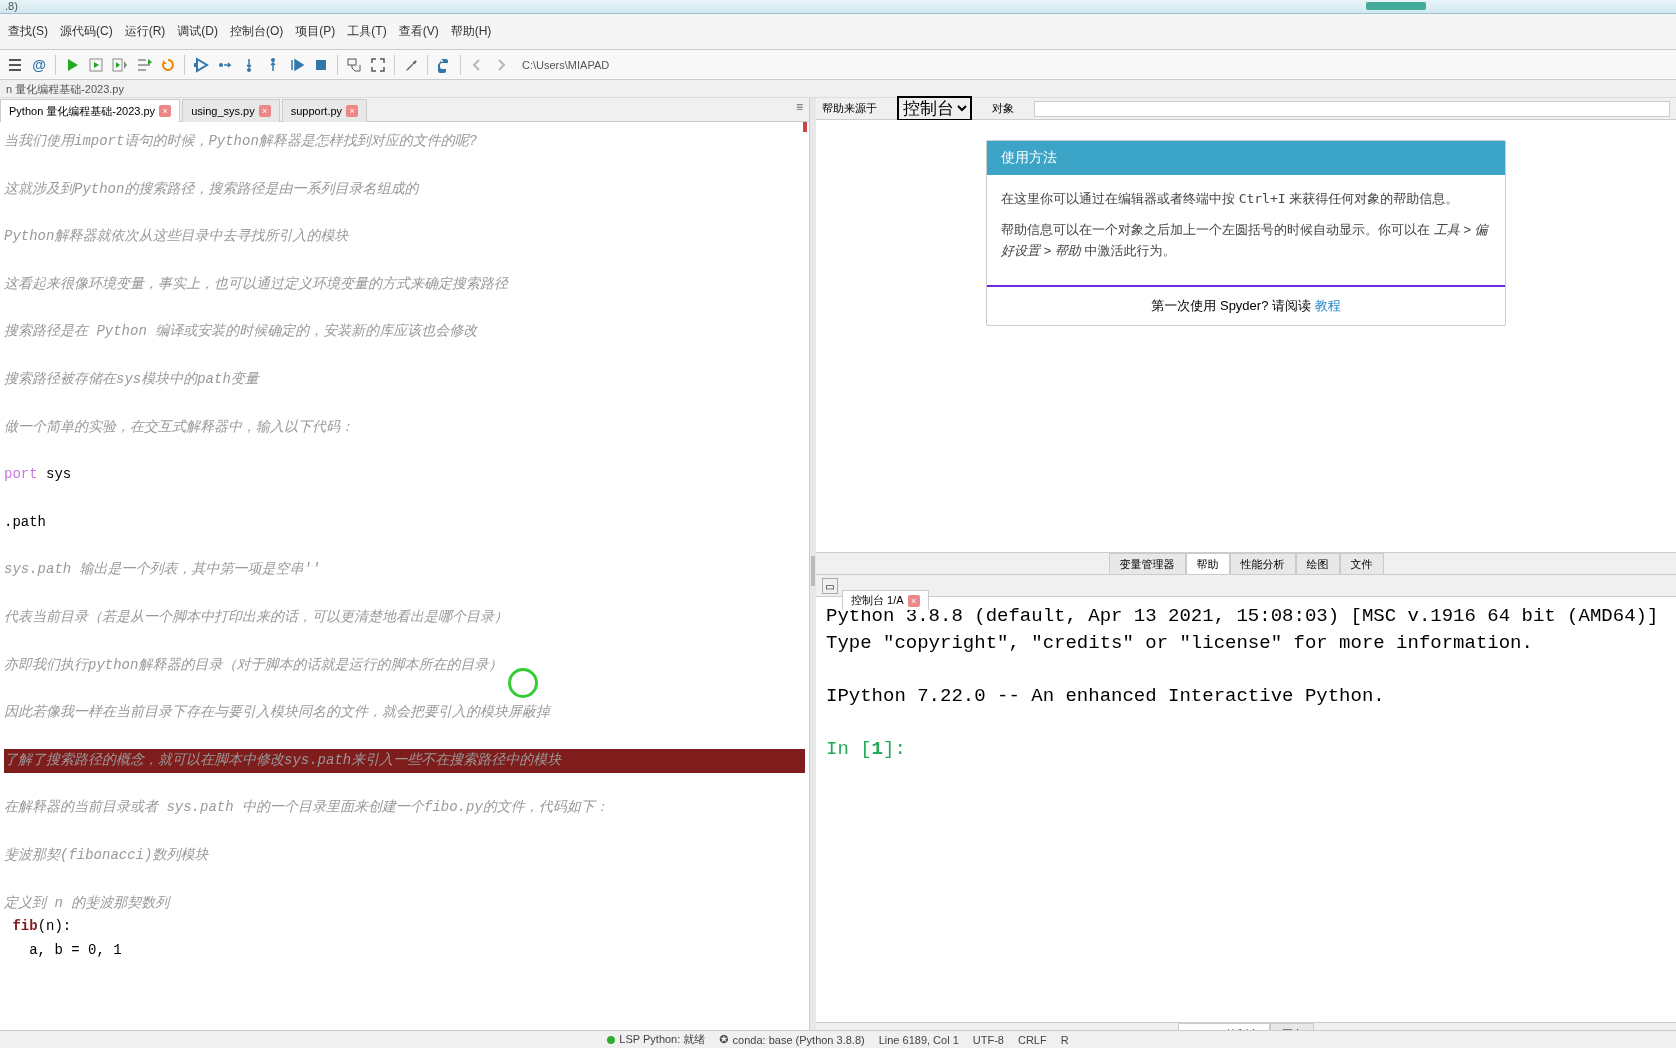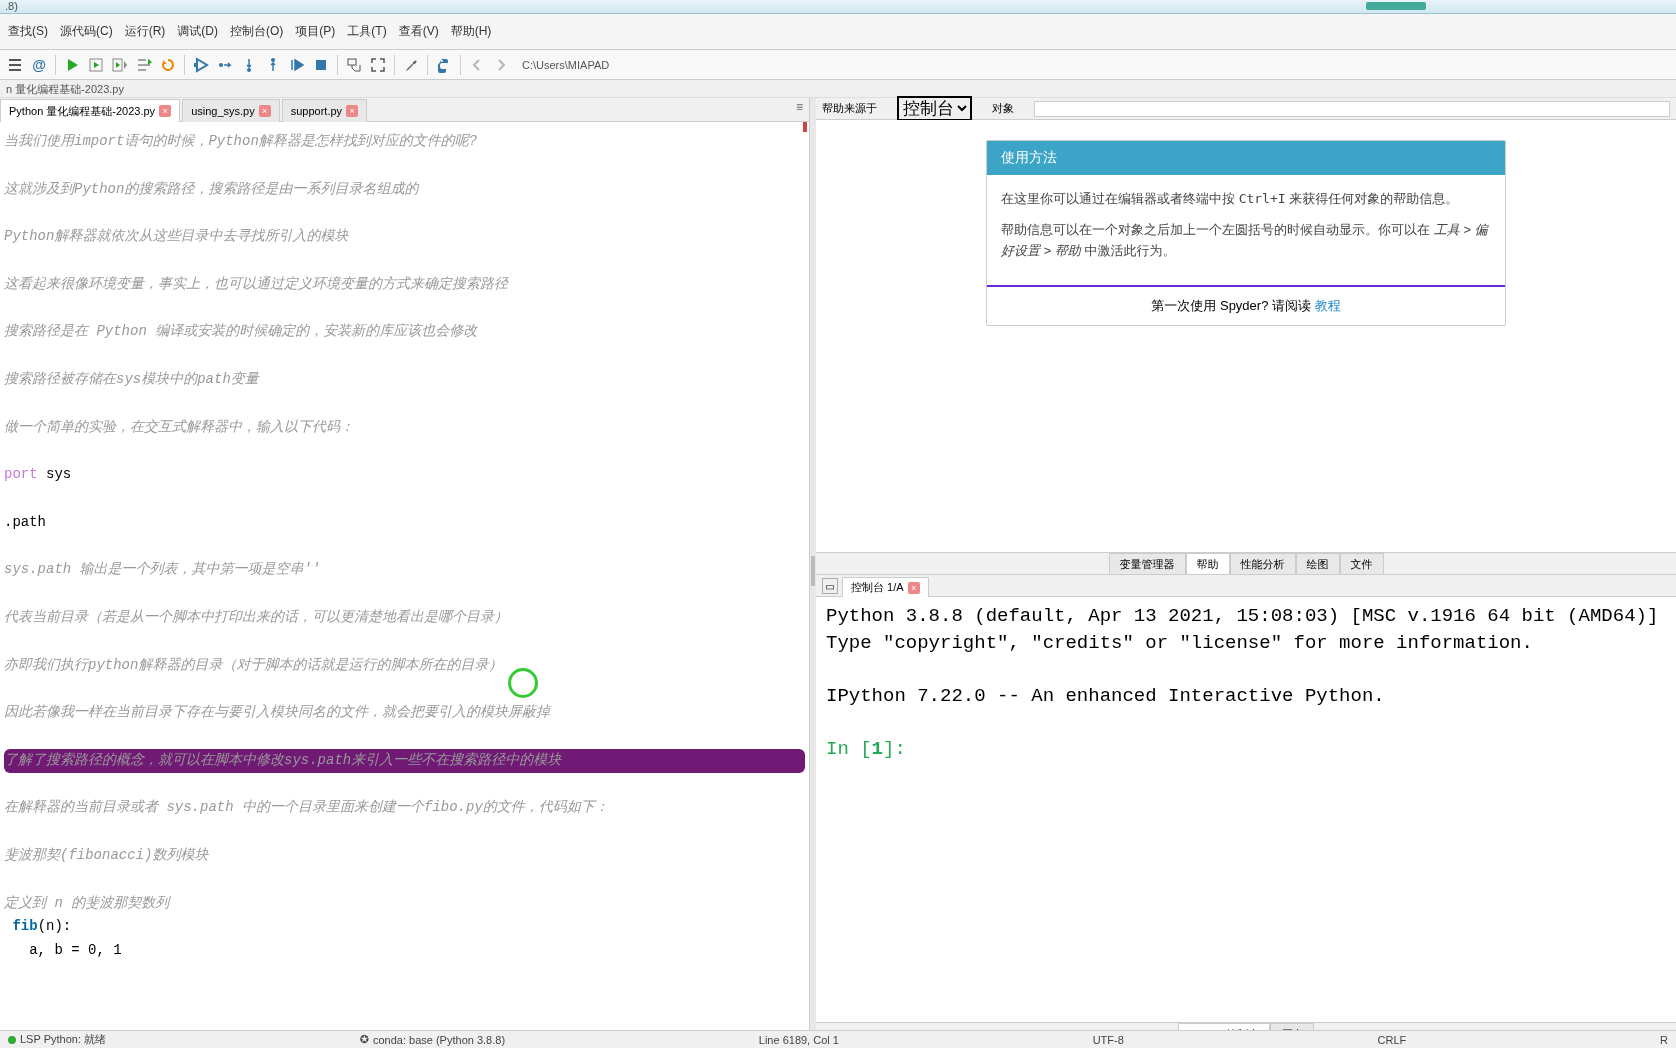--- a/index.html
+++ b/index.html
@@ -29,21 +29,21 @@
 
 .editor-area { width: 810px; display: flex; flex-direction: column; background: #fff; border-right: 1px solid #ccc; position: relative; }
 .editor-tabs { height: 24px; background: #f0f0f0; border-bottom: 1px solid #ccc; display: flex; }
 .ed-tab { padding: 3px 8px; background: #e8e8e8; border: 1px solid #ccc; border-bottom: none; margin-right: 2px; font-size: 11px; cursor: pointer; display: flex; align-items: center; gap: 4px; position: relative; top: 1px; }
 .ed-tab.active { background: #fff; }
 .tab-close { width: 12px; height: 12px; background: #e88; border-radius: 2px; color: #fff; font-size: 9px; display: flex; align-items: center; justify-content: center; cursor: pointer; }
 .editor-content { flex: 1; overflow: hidden; padding: 8px 4px; font-family: "Consolas", "Courier New", monospace; font-size: 14px; line-height: 1.7; background: #fff; position: relative; }
 .editor-content .line { white-space: pre; }
 .comment { color: #999; font-style: italic; }
 .keyword { color: #c678dd; }
-.highlight-line { background: #701a75; border-radius: 6px; }
+.highlight-line { background: #7f1d1d; }
 .cursor-mark { position: absolute; width: 30px; height: 30px; border: 3px solid #3c3; border-radius: 50%; pointer-events: none; }
 .editor-gutter-marker { position: absolute; right: 2px; top: 0; width: 4px; height: 10px; background: #c44; }
 .hamburger-icon { position: absolute; right: 6px; top: 2px; cursor: pointer; color: #666; }
 
 
 .splitter { width: 6px; background: #e8e8e8; cursor: col-resize; position: relative; }
 .splitter-handle { position: absolute; left: 1px; top: 50%; width: 4px; height: 30px; background: #bbb; transform: translateY(-50%); }
 
 
 .right-area { flex: 1; display: flex; flex-direction: column; background: #f8f8f8; }
@@ -66,28 +66,28 @@
 
 
 .right-tabs { height: 22px; background: #f0f0f0; border-top: 1px solid #ccc; display: flex; justify-content: center; }
 .rt-tab { padding: 3px 10px; border: 1px solid #ccc; border-bottom: none; background: #e8e8e8; font-size: 11px; cursor: pointer; }
 .rt-tab.active { background: #fff; }
 
 
 .console-area { height: 470px; display: flex; flex-direction: column; border-top: 1px solid #ccc; background: #fff; }
 .console-tabs { height: 22px; background: #f0f0f0; border-bottom: 1px solid #ccc; display: flex; align-items: flex-end; padding-left: 4px; gap: 2px; }
 .console-tab-icon { width: 16px; height: 16px; border: 1px solid #aaa; margin: 2px; cursor: pointer; display:flex;align-items:center;justify-content:center;font-size:10px; }
-.con-tab { padding: 2px 8px; background: #fff; border: 1px solid #ccc; border-bottom: none; font-size: 11px; display: flex; align-items: center; gap: 4px; position:relative; top:1px;}
+.con-tab { padding: 2px 8px; background: #fff; border: 1px solid #ccc; border-bottom: none; font-size: 11px; display: flex; align-items: center; gap: 4px; position:relative; top:14px;}
 .console-content { flex: 1; padding: 6px 10px; font-family: "Consolas", "Courier New", monospace; font-size: 19px; line-height: 1.4; overflow: auto; }
 .console-content .prompt-in { color: #2a5; }
 .console-content .prompt-num { color: #2a5; font-weight: bold; }
 .console-bottom-tabs { height: 22px; background: #f0f0f0; border-top: 1px solid #ccc; display: flex; justify-content: center; }
 
 
-.statusbar { height: 18px; background: #f0f0f0; border-top: 1px solid #ccc; display: flex; align-items: center; justify-content: space-between; padding: 0 8px; gap: 14px; font-size: 11px; color: #444; position: absolute; bottom: 0; left: 0; right: 0; }
+.statusbar { height: 18px; background: #f0f0f0; border-top: 1px solid #ccc; display: flex; align-items: center; justify-content: center; padding: 0 8px; gap: 14px; font-size: 11px; color: #444; position: absolute; bottom: 0; left: 0; right: 0; }
 .status-item { display: flex; align-items: center; gap: 4px; }
 .status-dot { width: 8px; height: 8px; border-radius: 50%; background: #3a3; }
 
 svg { width: 16px; height: 16px; }
 </style>
 </head>
 <body>
 
 <div class="titlebar">
   <span class="titlebar-text">.8)</span>
@@ -269,21 +269,21 @@
         <div class="line">&nbsp;</div>
         <div class="line"><span class="comment">因此若像我一样在当前目录下存在与要引入模块同名的文件，就会把要引入的模块屏蔽掉</span></div>
         <div class="line">&nbsp;</div>
         <div class="line highlight-line"><span class="comment">了解了搜索路径的概念，就可以在脚本中修改sys.path来引入一些不在搜索路径中的模块</span></div>
         <div class="line">&nbsp;</div>
         <div class="line"><span class="comment">在解释器的当前目录或者 sys.path 中的一个目录里面来创建一个fibo.py的文件，代码如下：</span></div>
         <div class="line">&nbsp;</div>
         <div class="line"><span class="comment">斐波那契(fibonacci)数列模块</span></div>
         <div class="line">&nbsp;</div>
         <div class="line"><span class="comment">定义到 n 的斐波那契数列</span></div>
-        <div class="line"> <span style="color:#0369a1;font-weight:bold">fib</span>(n):</div>
+        <div class="line"> <span style="color:#7f1d1d;font-weight:bold">fib</span>(n):</div>
         <div class="line">   a, b = 0, 1</div>
       </div>
   </div>
 
   <div class="splitter">
     <div class="splitter-handle"></div>
   </div>
 
   <div class="right-area">
 

